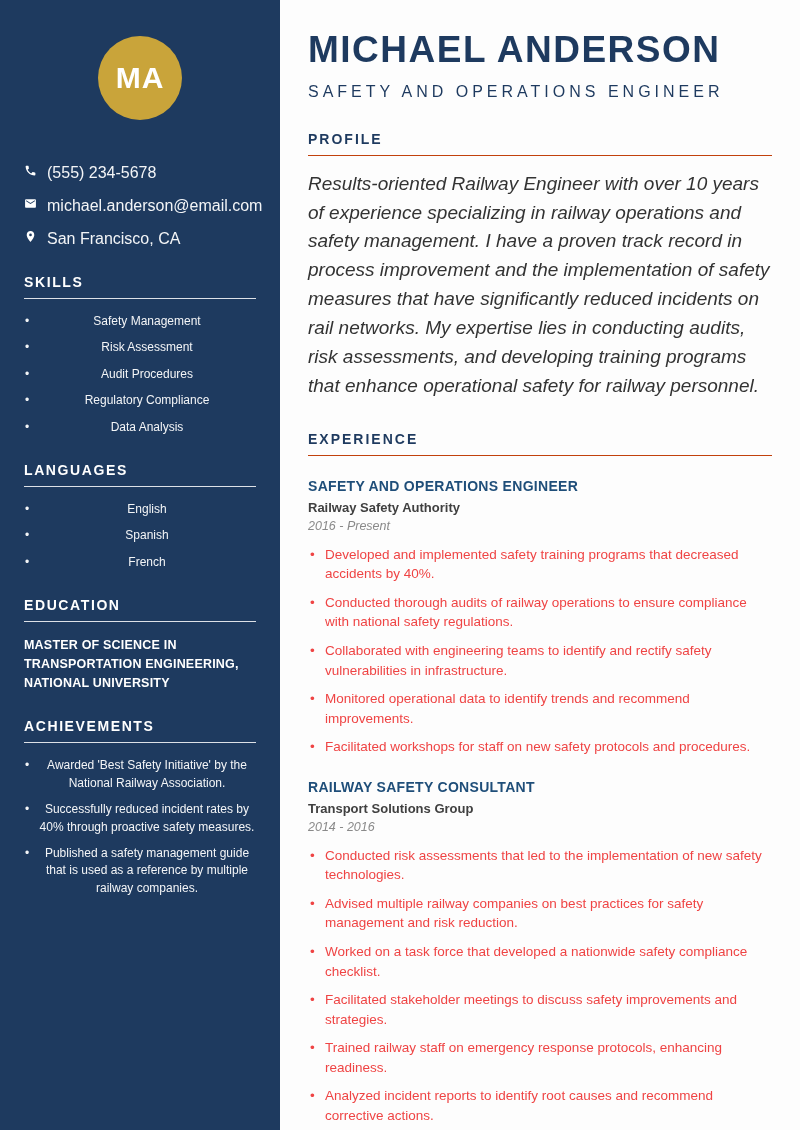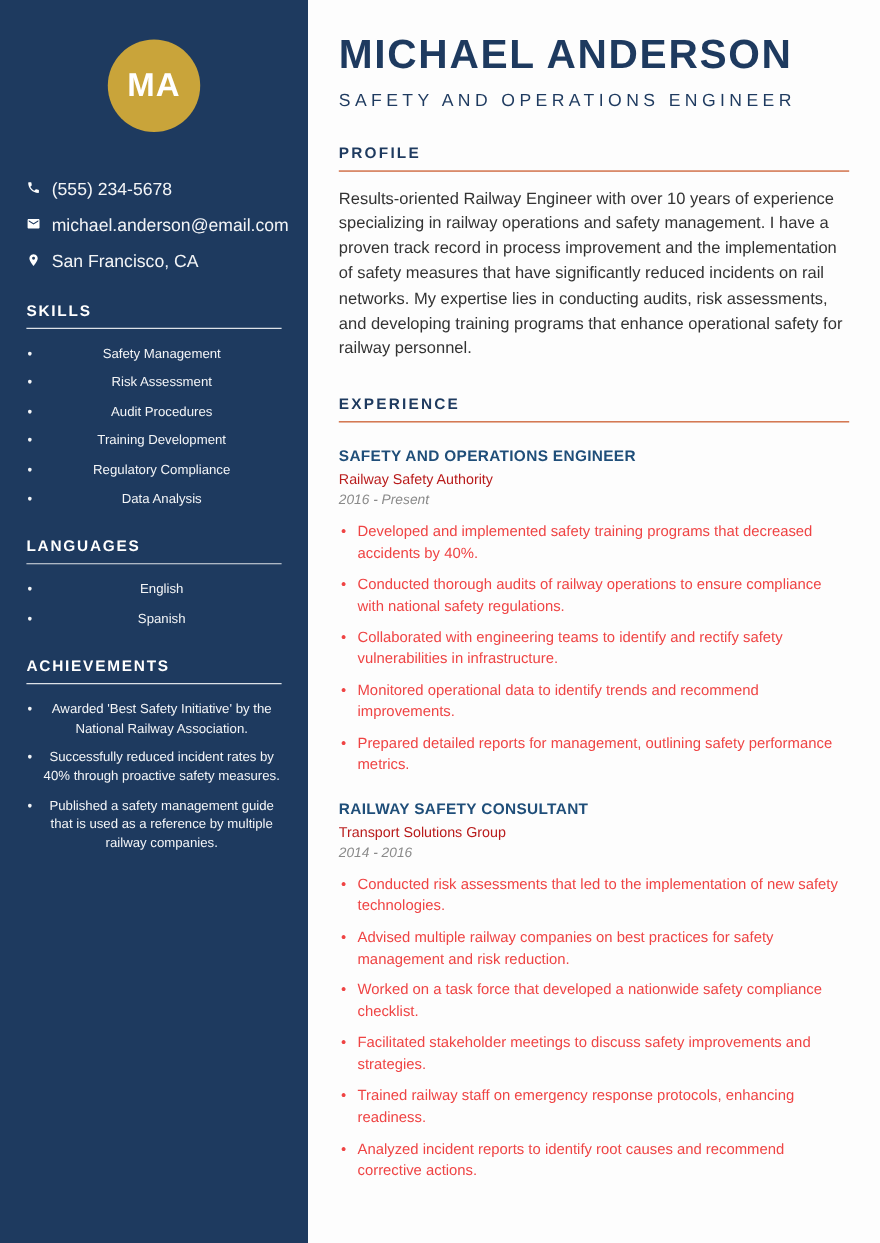--- a/index.html
+++ b/index.html
@@ -75,31 +75,31 @@
     font-weight: 500;
   }
   .main-heading {
     font-size: 14px; font-weight: bold;
     color: #1e3a5f; letter-spacing: 2px;
     padding-bottom: 8px;
     border-bottom: 1px solid #c2410c;
     margin: 30px 0 0;
   }
   .profile-text {
-    font-size: 15px; line-height: 1.52;
-    margin: 14px 0 11px; color: #333333;
+    font-size: 19px; line-height: 1.52;
+    margin: 14px 0 11px; color: #333333; font-style: italic;
   }
   .job { margin-top: 22px; }
   .job-title {
     font-size: 14px; font-weight: bold;
     color: #1f4e79; letter-spacing: 0.3px; margin: 0;
   }
   .company {
-    font-size: 13px; font-weight: normal;
-    color: #b91c1c; margin-top: 6px;
+    font-size: 13px; font-weight: bold;
+    color: #404040; margin-top: 6px;
   }
   .dates {
     font-size: 12.5px; font-style: italic;
     color: #8a8a8a; margin-top: 4px;
   }
   .job-bullets { margin: 12px 0 0; padding: 0; list-style: none; }
   .job-bullets li {
     position: relative; padding-left: 17px;
     font-size: 13.5px; line-height: 1.45;
     margin-bottom: 9px; color: #ef4444;
@@ -140,34 +140,38 @@
       <span class="contact-text">San Francisco, CA</span>
     </div>
   </section>
 
   <section class="side-section">
     <h2 class="side-heading">SKILLS</h2>
     <ul class="side-list">
       <li>Safety Management</li>
       <li>Risk Assessment</li>
       <li>Audit Procedures</li>
-      <li>Training Development</li>
       <li>Regulatory Compliance</li>
       <li>Data Analysis</li>
     </ul>
   </section>
 
   <section class="side-section">
     <h2 class="side-heading">LANGUAGES</h2>
     <ul class="side-list">
       <li>English</li>
       <li>Spanish</li>
+      <li>French</li>
     </ul>
   </section>
 
+  <section class="side-section">
+    <h2 class="side-heading">EDUCATION</h2>
+    <div class="degree">MASTER OF SCIENCE IN TRANSPORTATION ENGINEERING, NATIONAL UNIVERSITY</div>
+  </section>
 
   <section class="side-section">
     <h2 class="side-heading">ACHIEVEMENTS</h2>
     <ul class="side-list">
       <li>Awarded 'Best Safety Initiative' by the National Railway Association.</li>
       <li>Successfully reduced incident rates by 40% through proactive safety measures.</li>
       <li>Published a safety management guide that is used as a reference by multiple railway companies.</li>
     </ul>
   </section>
 </aside>
@@ -186,21 +190,21 @@
 
     <article class="job">
       <h3 class="job-title">SAFETY AND OPERATIONS ENGINEER</h3>
       <div class="company">Railway Safety Authority</div>
       <div class="dates">2016 - Present</div>
       <ul class="job-bullets">
         <li>Developed and implemented safety training programs that decreased accidents by 40%.</li>
         <li>Conducted thorough audits of railway operations to ensure compliance with national safety regulations.</li>
         <li>Collaborated with engineering teams to identify and rectify safety vulnerabilities in infrastructure.</li>
         <li>Monitored operational data to identify trends and recommend improvements.</li>
-        <li>Prepared detailed reports for management, outlining safety performance metrics.</li>
+        <li>Facilitated workshops for staff on new safety protocols and procedures.</li>
       </ul>
     </article>
 
     <article class="job">
       <h3 class="job-title">RAILWAY SAFETY CONSULTANT</h3>
       <div class="company">Transport Solutions Group</div>
       <div class="dates">2014 - 2016</div>
       <ul class="job-bullets">
         <li>Conducted risk assessments that led to the implementation of new safety technologies.</li>
         <li>Advised multiple railway companies on best practices for safety management and risk reduction.</li>

